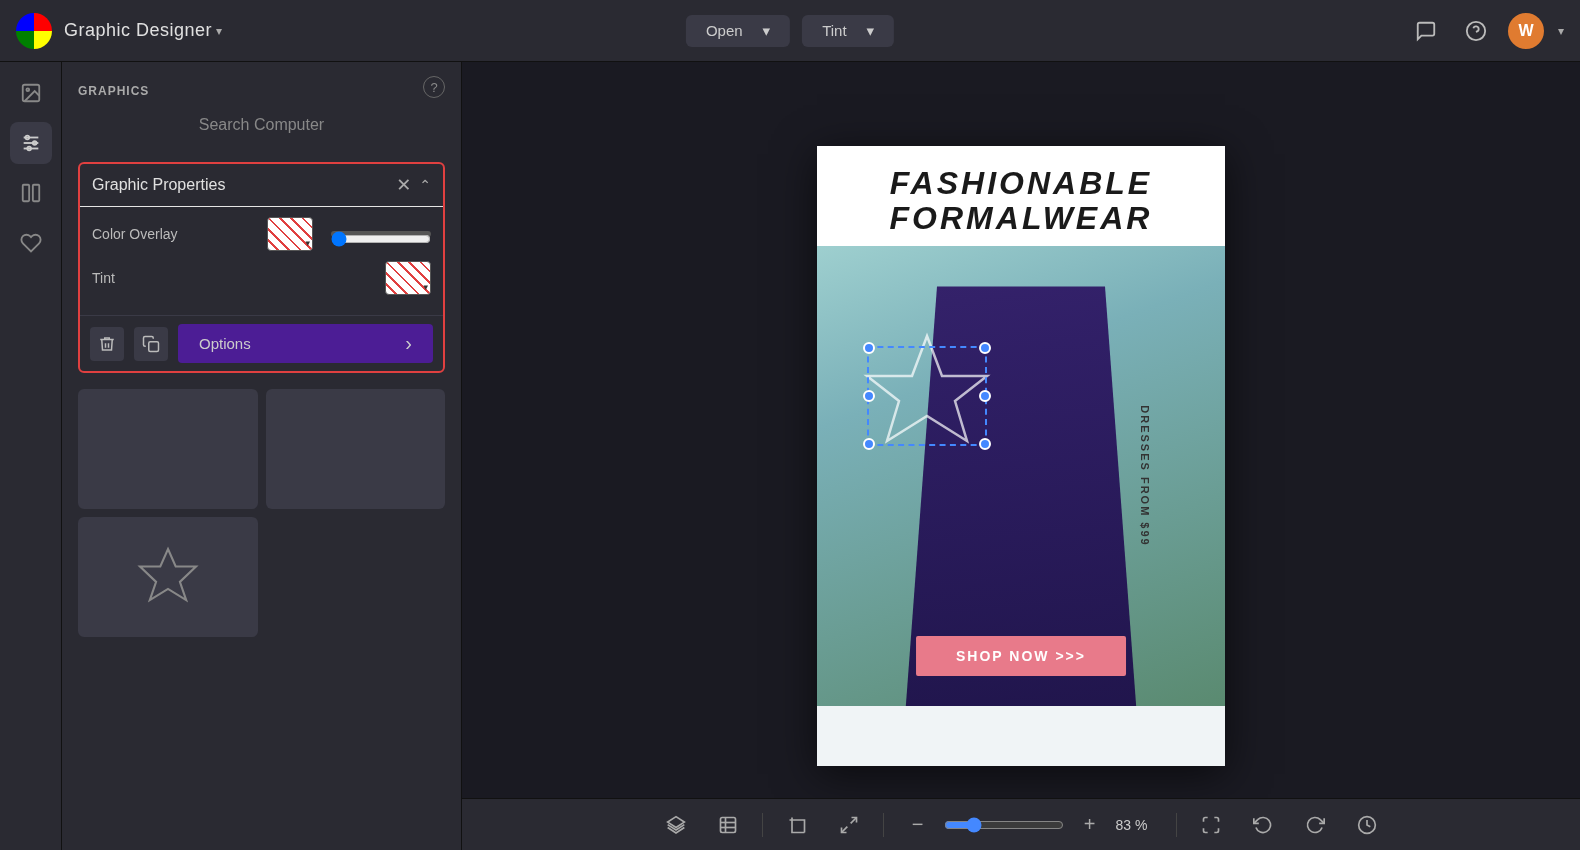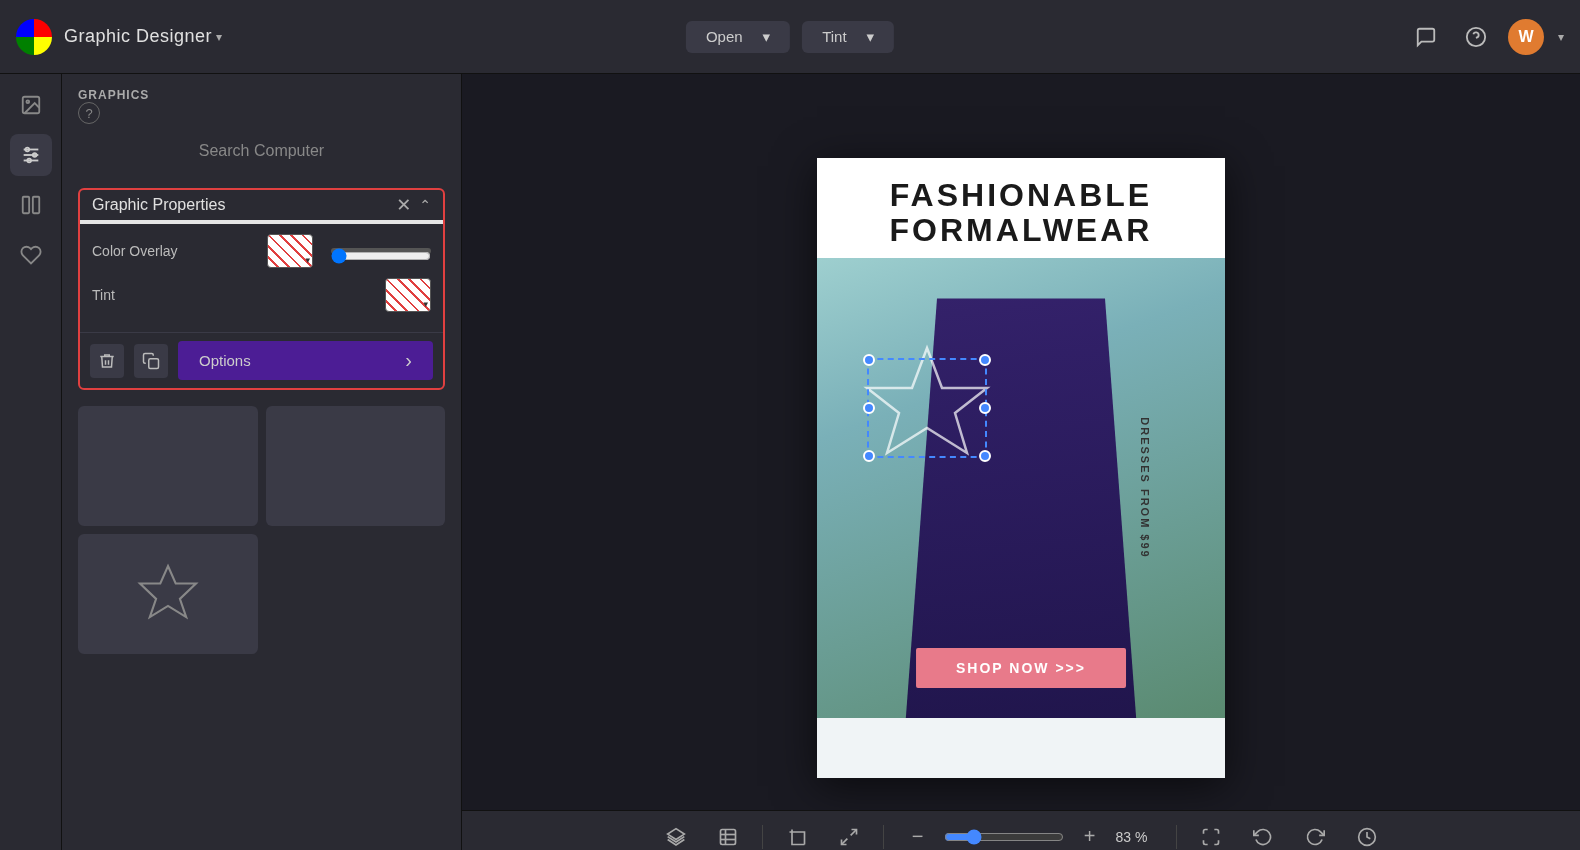--- a/index.html
+++ b/index.html
@@ -7,21 +7,21 @@
       width: 1580px;
       height: 850px;
       overflow: hidden;
       font-family: -apple-system, BlinkMacSystemFont, 'Segoe UI', sans-serif;
       background: #1e1e24;
       color: #ccc;
     }
 
     
     .topbar {
-      height: 74px;
+      height: 62px;
       background: #2a2a32;
       display: flex;
       align-items: center;
       padding: 0 16px;
       border-bottom: 1px solid #111;
       position: relative;
       z-index: 10;
     }
     .topbar-logo {
       width: 36px; height: 36px;
@@ -126,24 +126,23 @@
       width: 400px;
       background: #2a2a32;
       border-right: 1px solid #111;
       display: flex;
       flex-direction: column;
       overflow: hidden;
       position: relative;
     }
     .panel-header {
       display: flex;
-      align-items: flex-start;
+      align-items: flex-end;
       justify-content: space-between;
       padding: 14px 16px 10px;
-      flex-direction: column;
     }
     .panel-header-title {
       color: #aaa;
       font-size: 12px;
       font-weight: 600;
       letter-spacing: 1px;
       text-transform: uppercase;
     }
     .panel-help {
       width: 22px; height: 22px;
@@ -184,22 +183,22 @@
       border: 2px solid #e04040;
       border-radius: 6px;
       margin: 8px 16px 8px;
       background: #2a2a32;
       overflow: hidden;
     }
     .gp-header {
       display: flex;
       align-items: center;
       justify-content: space-between;
-      padding: 4px 12px;
-      border-bottom: 4px solid #e5e5e5;
+      padding: 10px 12px;
+      border-bottom: 1px solid #e5e5e5;
     }
     .gp-title {
       color: #e0e0e0;
       font-size: 16px;
       font-weight: 500;
     }
     .gp-header-right {
       display: flex; align-items: center; gap: 8px;
     }
     .gp-close {
@@ -332,20 +331,21 @@
     
     .poster {
       width: 100%; height: 100%;
       position: relative;
       background: #f0f4f6;
     }
     .poster-top {
       background: white;
       padding: 20px 20px 10px;
       text-align: center;
+      font-style: italic;
     }
     .poster-headline {
       font-size: 32px;
       font-weight: 900;
       letter-spacing: 3px;
       color: #1a1a1a;
       line-height: 1.1;
     }
     .poster-img-area {
       position: relative;

